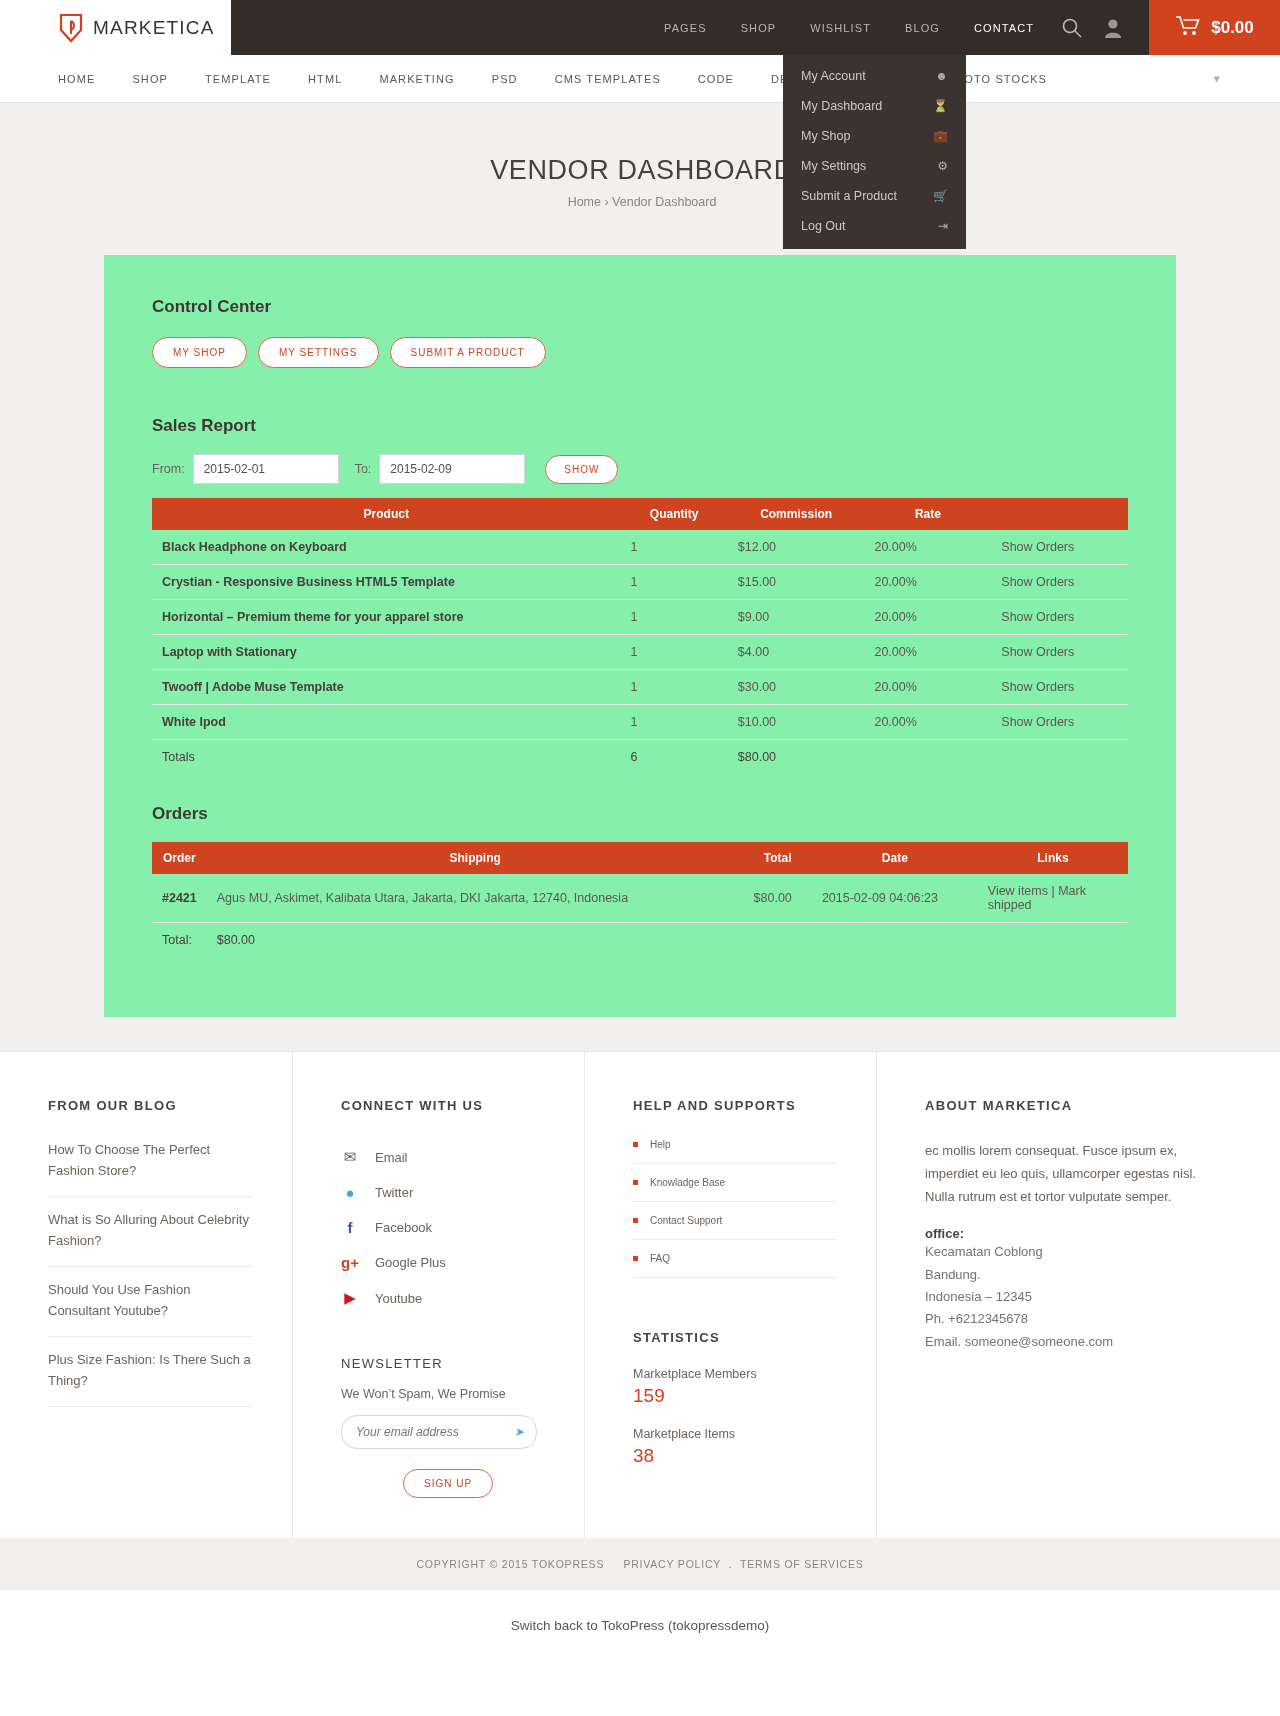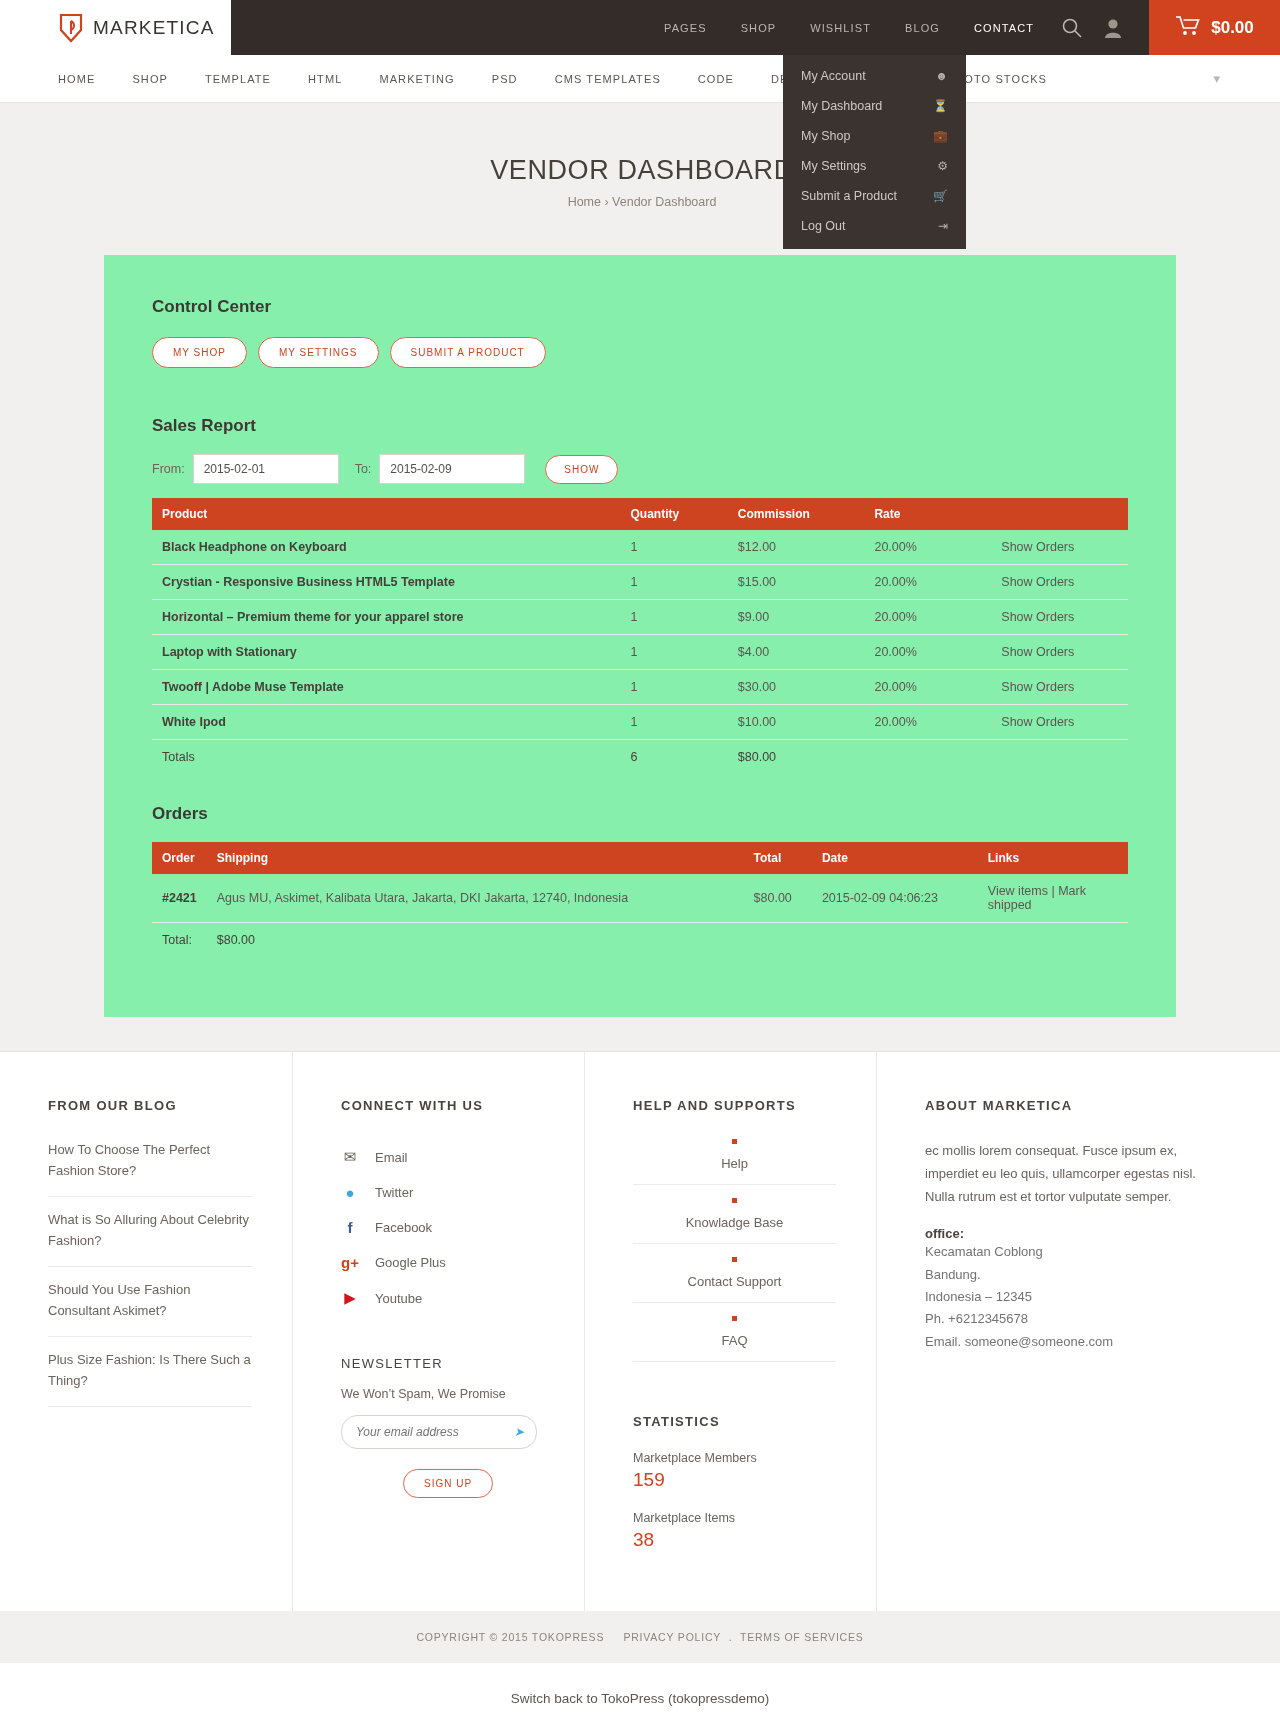--- a/index.html
+++ b/index.html
@@ -73,21 +73,21 @@
     border:1px solid #d8d4d0; padding:7px 10px; font-size:12px; color:#55504b;
     width:146px; font-family:"Liberation Sans", sans-serif;
   }
   .showbtn {
     border:1px solid #e0674a; color:#d1421f; background:#fff; border-radius:16px;
     font-size:10px; letter-spacing:1px; padding:8px 18px; margin-left:12px;
   }
 
   table { width:100%; border-collapse:collapse; }
   thead th {
-    background:#cf4420; color:#fff; text-align:left; font-size:12px; font-weight:bold;
+    background:#cf4420; color:#fff; text-align:center; font-size:12px; font-weight:bold;
     padding:9px 10px;
   }
   tbody td { padding:10px; border-bottom:1px solid #eceae8; font-size:12.5px; color:#5d5650;}
   tbody td.prod { font-weight:bold; color:#46403b; }
   tbody tr.totals td { font-weight:normal; color:#46403b; border-bottom:none; }
   .link-cell { color:#5d5650; }
 
   .orders-wrap { margin-top:30px; }
   td.order-id { font-weight:bold; color:#46403b; }
 
@@ -118,22 +118,22 @@
   .nl-input {
     width:196px; border:1px solid #d8d4d0; border-radius:16px; padding:8px 12px;
     font-size:12px; color:#8d867f; font-style:italic; display:flex; align-items:center; justify-content:space-between;
     font-family:"Liberation Sans", sans-serif;
   }
   .signup {
     margin:20px 0 0 62px; border:1px solid #e0674a; color:#d1421f; background:#fff;
     border-radius:16px; font-size:10px; letter-spacing:1px; padding:8px 20px;
   }
   .helplist div {
-    border-bottom:1px solid #eceae8; padding:13px 0; font-size:13px; color:#6b635c;
-    display:flex; align-items:center; gap:12px;flex-direction:column;
+    border-bottom:1px solid #eceae8; padding:13px 0; font-size:10px; color:#6b635c;
+    display:flex; align-items:center; gap:12px;
   }
   .helplist div:first-child { padding-top:0; }
   .sq { width:5px; height:5px; background:#d1421f; display:inline-block; }
   .stats-title { font-size:13px; letter-spacing:1.3px; color:#4a443f; margin:52px 0 22px 0; text-transform:uppercase; font-weight:bold;}
   .stat-label { font-size:12.5px; color:#6b635c; margin-bottom:4px; }
   .stat-val { font-size:19px; color:#d1421f; margin-bottom:20px; }
   .about-p { font-size:13px; color:#6b635c; line-height:1.78; margin:0 0 18px 0;}
   .about-office { font-weight:bold; color:#4a443f; font-size:13px; }
   .about-line { font-size:13px; color:#737373; line-height:1.72; }
 
@@ -355,21 +355,21 @@
     </div>
   </div>
 
   <div class="footer">
 
     <div class="fcol c1">
       <h3>FROM OUR BLOG</h3>
       <div class="bloglist">
         <div>How To Choose The Perfect Fashion Store?</div>
         <div>What is So Alluring About Celebrity Fashion?</div>
-        <div>Should You Use Fashion Consultant Askimet?</div>
+        <div>Should You Use Fashion Consultant Youtube?</div>
         <div>Plus Size Fashion: Is There Such a Thing?</div>
       </div>
     </div>
 
     <div class="fcol c2">
       <h3>CONNECT WITH US</h3>
       <div class="social">
         <span class="sico mail">✉</span>
         <span>Email</span>
       </div>

